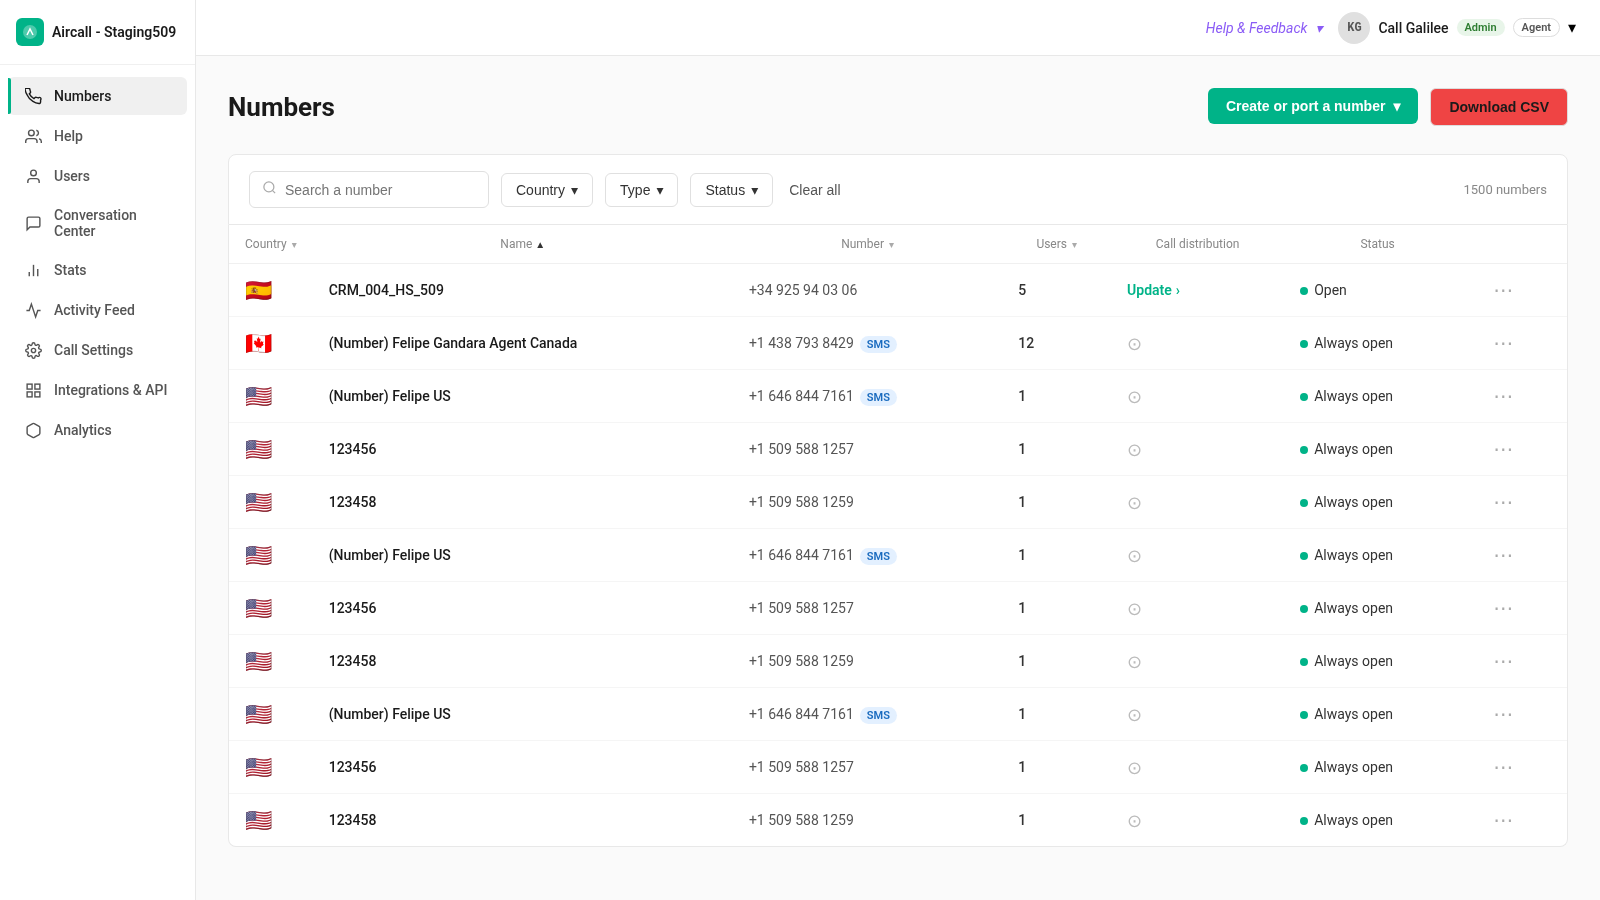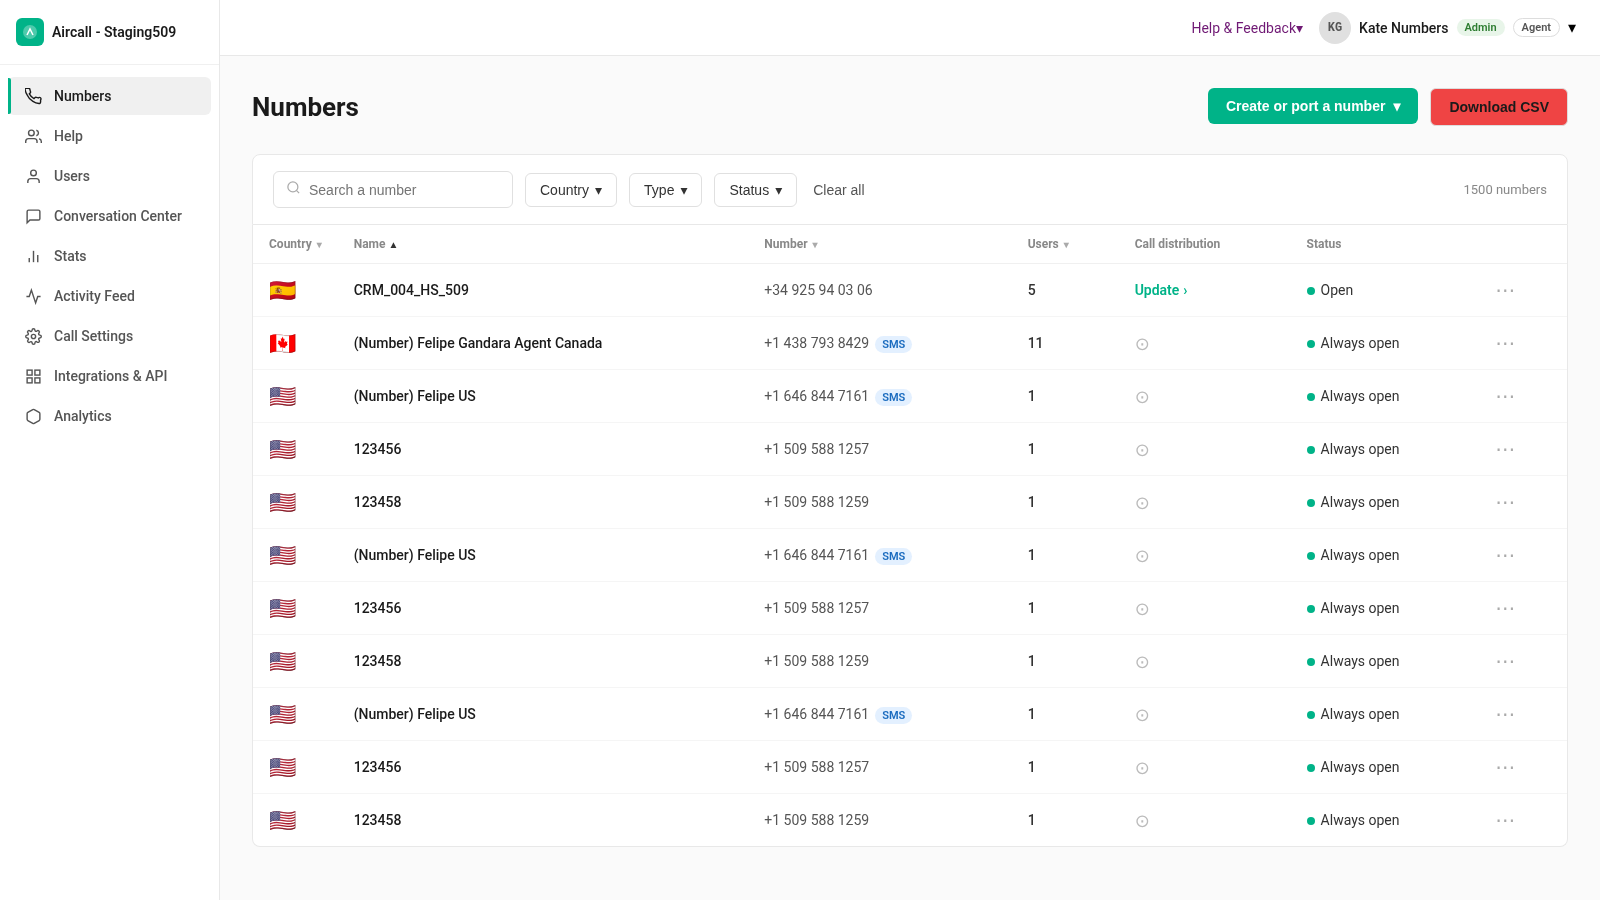--- a/index.html
+++ b/index.html
@@ -1,20 +1,20 @@
 <!DOCTYPE html>
 <html><head>
   <meta charset="utf-8">
   <style>
     * { box-sizing: border-box; margin: 0; padding: 0; }
     body { font-family: -apple-system, BlinkMacSystemFont, 'Segoe UI', Roboto, sans-serif; background: #f5f5f5; display: flex; height: 900px; width: 1600px; overflow: hidden; }
 
     
     .sidebar {
-      width: 220px;
+      width: 196px;
       background: #fff;
       border-right: 1px solid #e8e8e8;
       display: flex;
       flex-direction: column;
       flex-shrink: 0;
     }
     .sidebar-logo {
       display: flex;
       align-items: center;
       gap: 8px;
@@ -61,22 +61,22 @@
       background: #fff;
       border-bottom: 1px solid #e8e8e8;
       display: flex;
       align-items: center;
       justify-content: flex-end;
       padding: 0 24px;
       height: 56px;
       gap: 16px;
     }
     .topbar-help {
-      display: flex; align-items: center; gap: 0;
-      font-size: 14px; color: #701a75; cursor: pointer;
+      display: flex; align-items: center; gap: 8px;
+      font-size: 14px; color: #8b5cf6; cursor: pointer; font-style: italic;
     }
     .topbar-user {
       display: flex; align-items: center; gap: 8px; cursor: pointer;
     }
     .user-avatar {
       width: 32px; height: 32px; border-radius: 50%;
       background: #e0e0e0;
       display: flex; align-items: center; justify-content: center;
       font-size: 12px; font-weight: 600; color: #555; font-family: Liberation Mono, monospace;
     }
@@ -157,23 +157,23 @@
       background: #fff;
       border: 1px solid #e8e8e8;
       border-top: none;
       border-radius: 0 0 8px 8px;
       overflow: hidden;
     }
     table { width: 100%; border-collapse: collapse; }
     thead tr { border-bottom: 1px solid #f0f0f0; }
     thead th {
       padding: 12px 16px;
-      text-align: left;
+      text-align: center;
       font-size: 12px;
-      font-weight: 700;
+      font-weight: 400;
       color: #888;
       white-space: nowrap;
     }
     thead th:first-child { width: 60px; }
     tbody tr { border-bottom: 1px solid #f5f5f5; }
     tbody tr:last-child { border-bottom: none; }
     tbody td { padding: 12px 16px; font-size: 14px; color: #333; }
 
     .flag { font-size: 22px; }
     .number-name { font-weight: 500; color: #1a1a1a; }
@@ -305,21 +305,21 @@
 
 <div class="main">
 
   <div class="topbar">
     <div class="topbar-help">
       <span>Help &amp; Feedback</span>
       <span>▾</span>
     </div>
     <div class="topbar-user">
       <div class="user-avatar">KG</div>
-      <span class="user-name">Kate Numbers</span>
+      <span class="user-name">Call Galilee</span>
       <span class="badge badge-admin">Admin</span>
       <span class="badge badge-agent">Agent</span>
       <span>▾</span>
     </div>
   </div>
 
   <div class="content">
 
     <div class="page-header">
       <h1 class="page-title">Numbers</h1>
@@ -396,21 +396,21 @@
     <td>
                 <a class="update-link">Update <span>›</span></a>
               </td>
     <td><span class="status-dot status-open"></span><span>Open</span></td>
     <td><button class="more-btn">⋯</button></td>
   </tr>
             <tr>
     <td><span class="flag">🇨🇦</span></td>
     <td class="number-name">(Number) Felipe Gandara Agent Canada</td>
     <td><span class="phone-number">+1 438 793 8429</span><span class="sms-badge">SMS</span></td>
-    <td class="users-count">11</td>
+    <td class="users-count">12</td>
     <td><span class="check-icon">⊙</span></td>
     <td><span class="status-dot status-always"></span><span>Always open</span></td>
     <td><button class="more-btn">⋯</button></td>
   </tr>
             <tr>
     <td><span class="flag">🇺🇸</span></td>
     <td class="number-name">(Number) Felipe US</td>
     <td><span class="phone-number">+1 646 844 7161</span><span class="sms-badge">SMS</span></td>
     <td class="users-count">1</td>
     <td><span class="check-icon">⊙</span></td>

